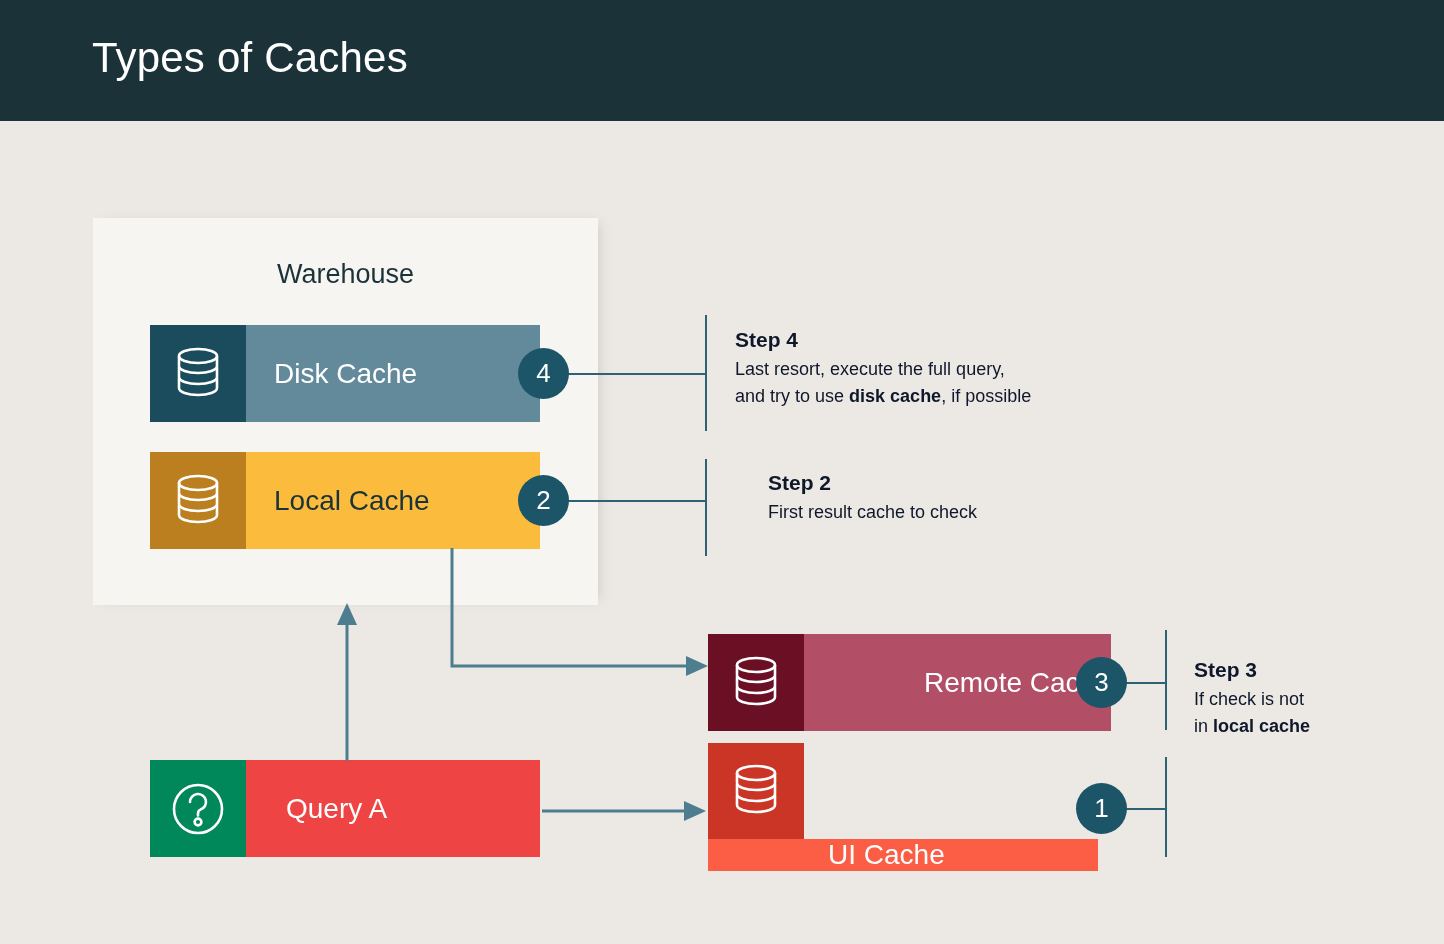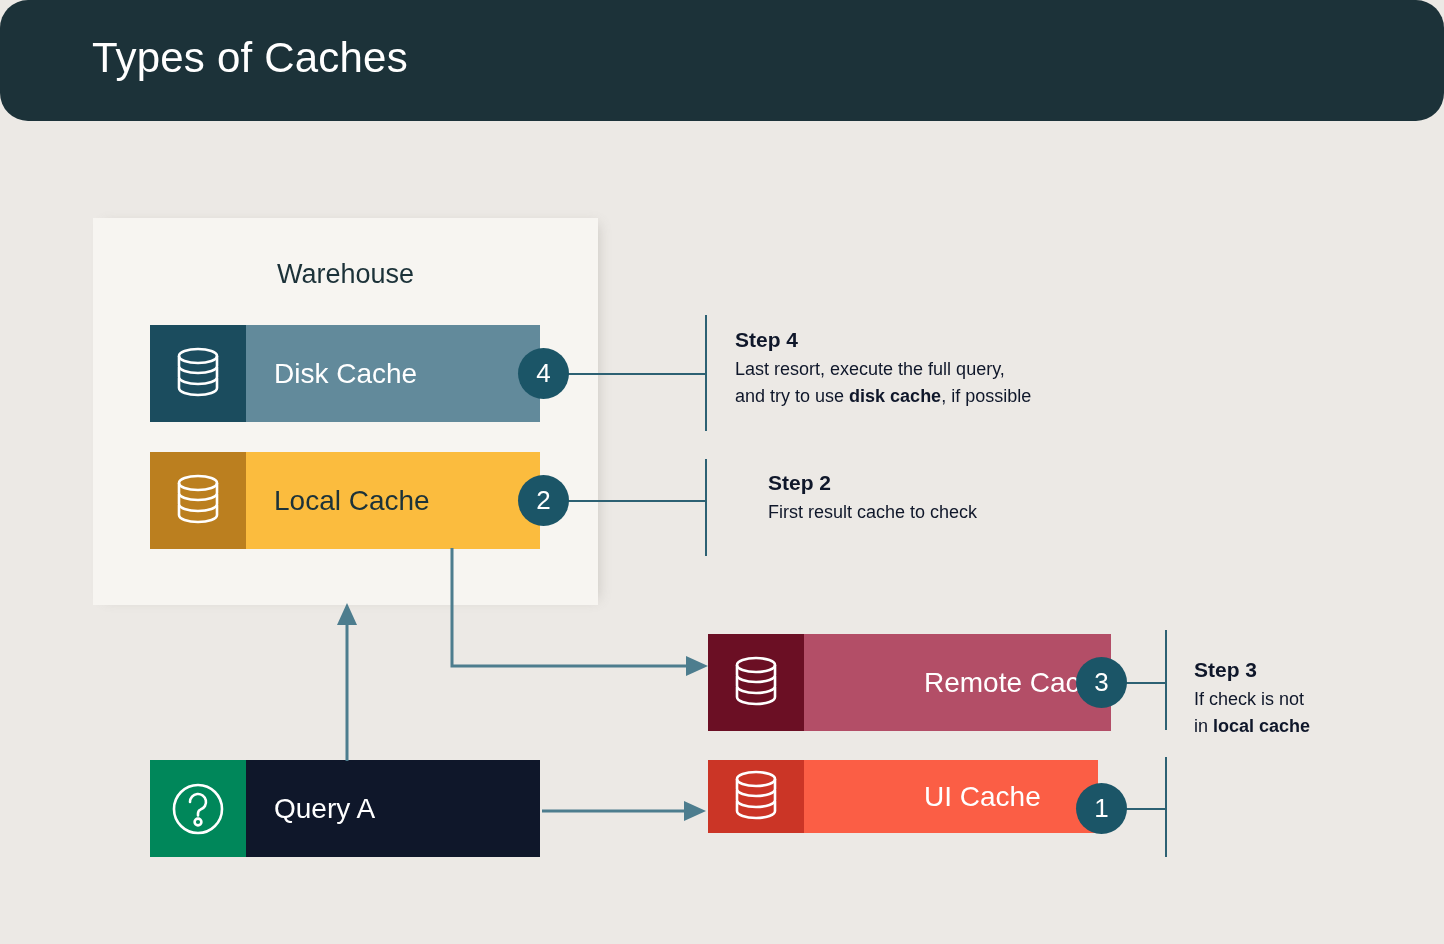--- a/index.html
+++ b/index.html
@@ -12,21 +12,20 @@
     overflow: hidden;
     position: relative;
   }
 
   
   #header-bar {
     position: absolute;
     left: 0; top: 0;
     width: 1444px; height: 121px;
     background: #1c3239;
-    border-radius: 28px;
   }
   #page-title {
     position: absolute;
     left: 92px; top: 34px;
     font-size: 42px;
     font-weight: 400;
     color: #ffffff;
     letter-spacing: 0.2px;
     white-space: nowrap;
   }
@@ -89,28 +88,28 @@
   #local-cache-bar  { left: 150px; top: 331px; width: 390px; height: 97px; }
   #local-cache-bar  .bar-icon-panel { background: #bb7f1f; }
   #local-cache-bar  .bar-body       { background: #fbbc3e; }
   #local-cache-bar  .bar-label      { color: #1c3239; margin-left: 28px; }
 
   #remote-cache-bar { left: 708px; top: 513px; width: 390px; height: 97px; }
   #remote-cache-bar .bar-icon-panel { background: #6b0f24; }
   #remote-cache-bar .bar-body       { background: #b34e67; }
   #remote-cache-bar .bar-label      { color: #ffffff; margin-left: 120px; }
 
-  #ui-cache-bar     { left: 708px; top: 639px; width: 390px; height: 73px; }
+  #ui-cache-bar     { left: 708px; top: 622px; width: 390px; height: 99px; flex-direction: column; }
   #ui-cache-bar     .bar-icon-panel { background: #cb3526; }
   #ui-cache-bar     .bar-body       { background: #fb5e45; }
   #ui-cache-bar     .bar-label      { color: #ffffff; margin-left: 120px; }
 
   #query-bar        { left: 150px; top: 639px; width: 390px; height: 97px; }
   #query-bar        .bar-icon-panel { background: #00875a; }
-  #query-bar        .bar-body       { background: #0f172a; }
+  #query-bar        .bar-body       { background: #ef4444; padding-left: 12px; }
   #query-bar        .bar-label      { color: #ffffff; margin-left: 28px; }
 
   
   .step-badge {
     position: absolute;
     width: 51px; height: 51px;
     border-radius: 50%;
     background: #1b5567;
     color: #ffffff;
     font-size: 26px;

